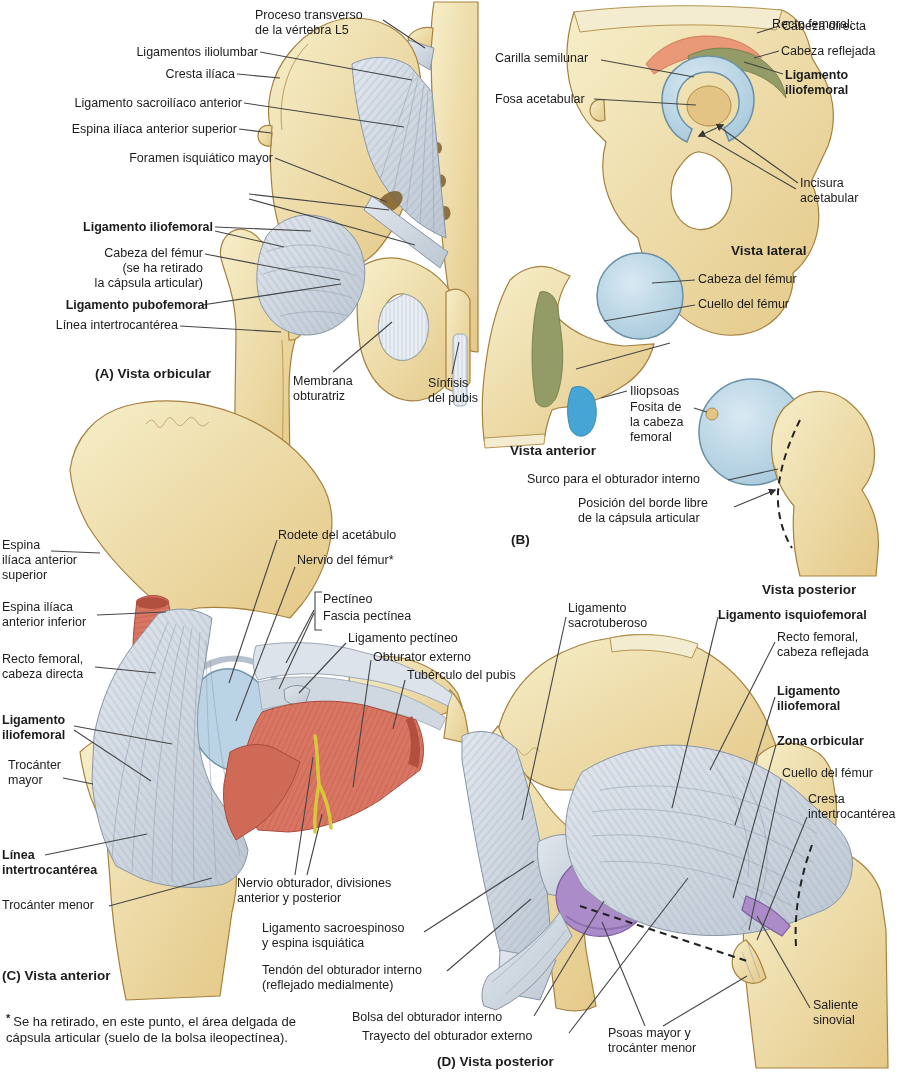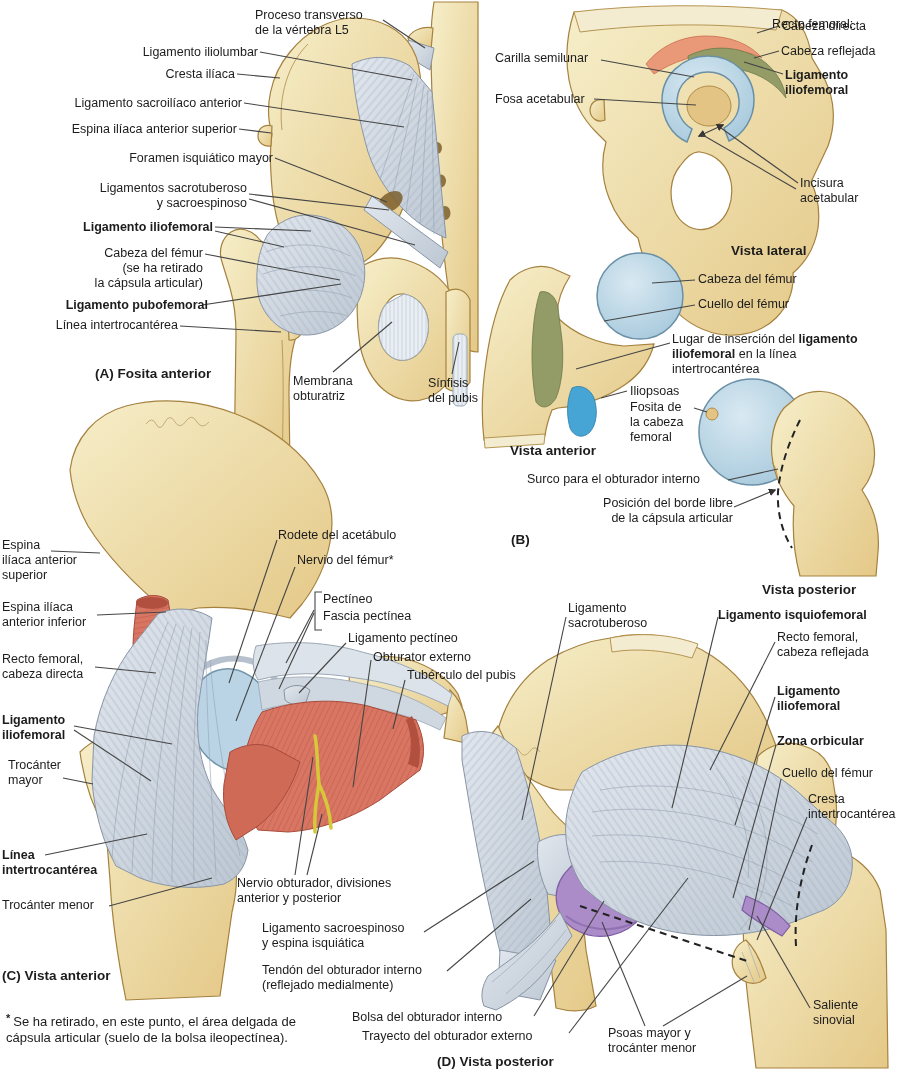--- a/index.html
+++ b/index.html
@@ -2,21 +2,21 @@
 <html><head>
 <meta charset="utf-8">
 <style>
   html,body{margin:0;padding:0;background:#ffffff;}
   .canvas{position:relative;width:909px;height:1075px;background:#fff;overflow:hidden;
           font-family:"Liberation Sans", sans-serif;}
   .art{position:absolute;left:0;top:0;}
   .lb{position:absolute;font:12.5px/15px "Liberation Sans",sans-serif;color:#1c1c1c;
       white-space:pre-line;}
   .ar{text-align:right;}
-  .ac{text-align:right;}
+  .ac{text-align:left;}
   .b{font-weight:bold;}
   .cap{font-weight:bold;font-size:13.5px;}
   .fnote{font-size:13px;line-height:16px;}
   .star{font-size:11px;vertical-align:4px;padding-right:3px;font-weight:bold;}
 
   
   .bone{fill:url(#gBone);stroke:#a5813f;stroke-width:1.2;}
   .boneCut{fill:#f4ecd0;stroke:#b59552;stroke-width:1;}
   .fossa{fill:#e3c484;stroke:#b08c48;stroke-width:1;}
   .holeDark{fill:#7c5f2b;opacity:.85;}
@@ -338,52 +338,49 @@
     <line class="leader" x1="775" y1="642" x2="710" y2="770"></line>
     <line class="leader" x1="775" y1="697" x2="735" y2="825"></line>
     <line class="leader" x1="776" y1="745" x2="733" y2="898"></line>
     <line class="leader" x1="781" y1="779" x2="749" y2="930"></line>
     <line class="leader" x1="807" y1="817" x2="757" y2="940"></line>
   </g>
 </svg>
 
 <div class="lb" style="left:255px;top:8px;width:135px">Proceso transverso
 de la vértebra L5</div>
-<div class="lb ar" style="left:98px;top:45px;width:160px">Ligamento iliolumbar</div>
+<div class="lb ar" style="left:98px;top:45px;width:160px">Ligamentos iliolumbar</div>
 <div class="lb ar" style="left:75px;top:67px;width:160px">Cresta ilíaca</div>
 <div class="lb ar" style="left:32px;top:96px;width:210px">Ligamento sacroilíaco anterior</div>
 <div class="lb ar" style="left:27px;top:122px;width:210px">Espina ilíaca anterior superior</div>
 <div class="lb ar" style="left:63px;top:151px;width:210px">Foramen isquiático mayor</div>
-<div class="lb ar" style="left:37px;top:181px;width:210px">Ligamentos sacrotuberoso
-y sacroespinoso</div>
 <div class="lb ar b" style="left:3px;top:220px;width:210px">Ligamento iliofemoral</div>
 <div class="lb ar" style="left:3px;top:246px;width:200px">Cabeza del fémur
 (se ha retirado
 la cápsula articular)</div>
 <div class="lb ar b" style="left:0px;top:298px;width:208px">Ligamento pubofemoral</div>
 <div class="lb ar" style="left:0px;top:318px;width:178px">Línea intertrocantérea</div>
-<div class="lb cap" style="left:95px;top:366px">(A) Fosita anterior</div>
+<div class="lb cap" style="left:95px;top:366px">(A) Vista orbicular</div>
 <div class="lb" style="left:293px;top:374px;width:90px">Membrana
 obturatriz</div>
 <div class="lb" style="left:428px;top:376px;width:70px">Sínfisis
 del pubis</div>
 
 <div class="lb" style="left:772px;top:17px">Recto femoral:</div>
 <div class="lb" style="left:782px;top:19px">Cabeza directa</div>
 <div class="lb" style="left:781px;top:44px">Cabeza reflejada</div>
 <div class="lb b" style="left:785px;top:68px">Ligamento
 iliofemoral</div>
 <div class="lb" style="left:495px;top:51px">Carilla semilunar</div>
 <div class="lb" style="left:495px;top:92px">Fosa acetabular</div>
 <div class="lb" style="left:800px;top:176px">Incisura
 acetabular</div>
 <div class="lb cap" style="left:731px;top:243px">Vista lateral</div>
 <div class="lb" style="left:698px;top:272px">Cabeza del fémur</div>
 <div class="lb" style="left:698px;top:297px">Cuello del fémur</div>
-<div class="lb" style="left:672px;top:332px;width:215px"><span>Lugar de inserción del </span><span class="b">ligamento iliofemoral</span><span> en la línea intertrocantérea</span></div>
 <div class="lb" style="left:630px;top:384px">Iliopsoas</div>
 <div class="lb" style="left:630px;top:400px">Fosita de
 la cabeza
 femoral</div>
 <div class="lb cap" style="left:510px;top:443px">Vista anterior</div>
 <div class="lb" style="left:527px;top:472px">Surco para el obturador interno</div>
 <div class="lb ac" style="left:578px;top:496px;width:155px">Posición del borde libre
 de la cápsula articular</div>
 <div class="lb cap" style="left:511px;top:532px">(B)</div>
 <div class="lb cap" style="left:762px;top:582px">Vista posterior</div>

